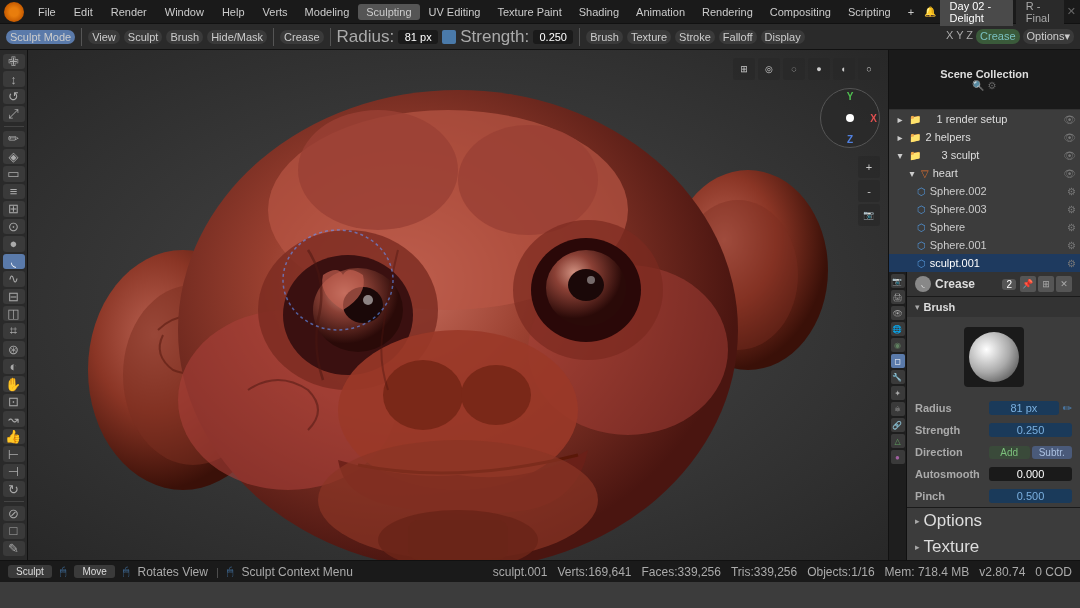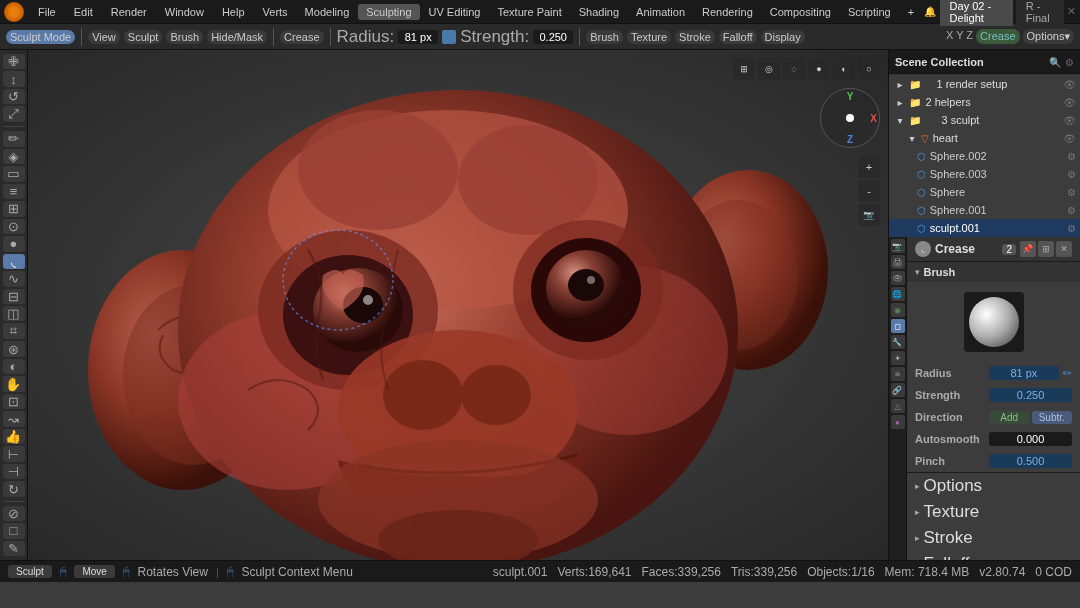--- a/index.html
+++ b/index.html
@@ -34,21 +34,21 @@
     .monkey-sculpture { position: absolute; top: 0; left: 0; width: 100%; height: 100%; }
     
     
     .gizmo-area { position: absolute; top: 8px; right: 8px; display: flex; flex-direction: column; align-items: flex-end; gap: 4px; }
     .gizmo-circle { width: 60px; height: 60px; border-radius: 50%; border: 1px solid #555; background: rgba(40,40,40,0.6); position: relative; display: flex; align-items: center; justify-content: center; }
     .gizmo-x { position: absolute; right: 2px; top: 50%; transform: translateY(-50%); color: #e05050; font-size: 10px; font-weight: bold; }
     .gizmo-y { position: absolute; top: 2px; left: 50%; transform: translateX(-50%); color: #50c050; font-size: 10px; font-weight: bold; }
     .gizmo-z { position: absolute; bottom: 2px; left: 50%; transform: translateX(-50%); color: #5080e0; font-size: 10px; font-weight: bold; }
     .gizmo-dot { width: 8px; height: 8px; background: #fff; border-radius: 50%; }
     .vp-ctrl-btn { width: 22px; height: 22px; background: rgba(40,40,40,0.7); border-radius: 3px; display: flex; align-items: center; justify-content: center; color: #ccc; font-size: 11px; cursor: pointer; }
-    #outliner-header { background: #1a1a1a; padding: 6px 6px; display: flex; align-items: center; justify-content: space-between; border-bottom: 1px solid #333; }
+    #outliner-header { background: #1a1a1a; padding: 18px 6px; display: flex; align-items: center; justify-content: space-between; border-bottom: 1px solid #333; flex-direction: column; }
     .outliner-title { color: #ddd; font-size: 11px; font-weight: bold; }
     .outliner-item { display: flex; align-items: center; padding: 1px 4px; gap: 2px; cursor: pointer; height: 18px; }
     .outliner-item.selected { background: #1e3a5f; }
     .outline-icon { width: 14px; height: 14px; display: flex; align-items: center; justify-content: center; font-size: 10px; flex-shrink: 0; }
     .outline-eye { margin-left: auto; color: #777; font-size: 10px; }
     .prop-section { border-bottom: 1px solid #1a1a1a; }
     .prop-section-header { display: flex; align-items: center; padding: 4px 8px; background: #333; cursor: pointer; gap: 4px; }
     .prop-section-title { color: #ddd; font-size: 11px; font-weight: bold; }
     .section-arrow { color: #aaa; font-size: 9px; }
     .brush-preview { width: 60px; height: 60px; background: #1a1a1a; border-radius: 4px; margin: 4px auto; overflow: hidden; display: flex; align-items: center; justify-content: center; }

